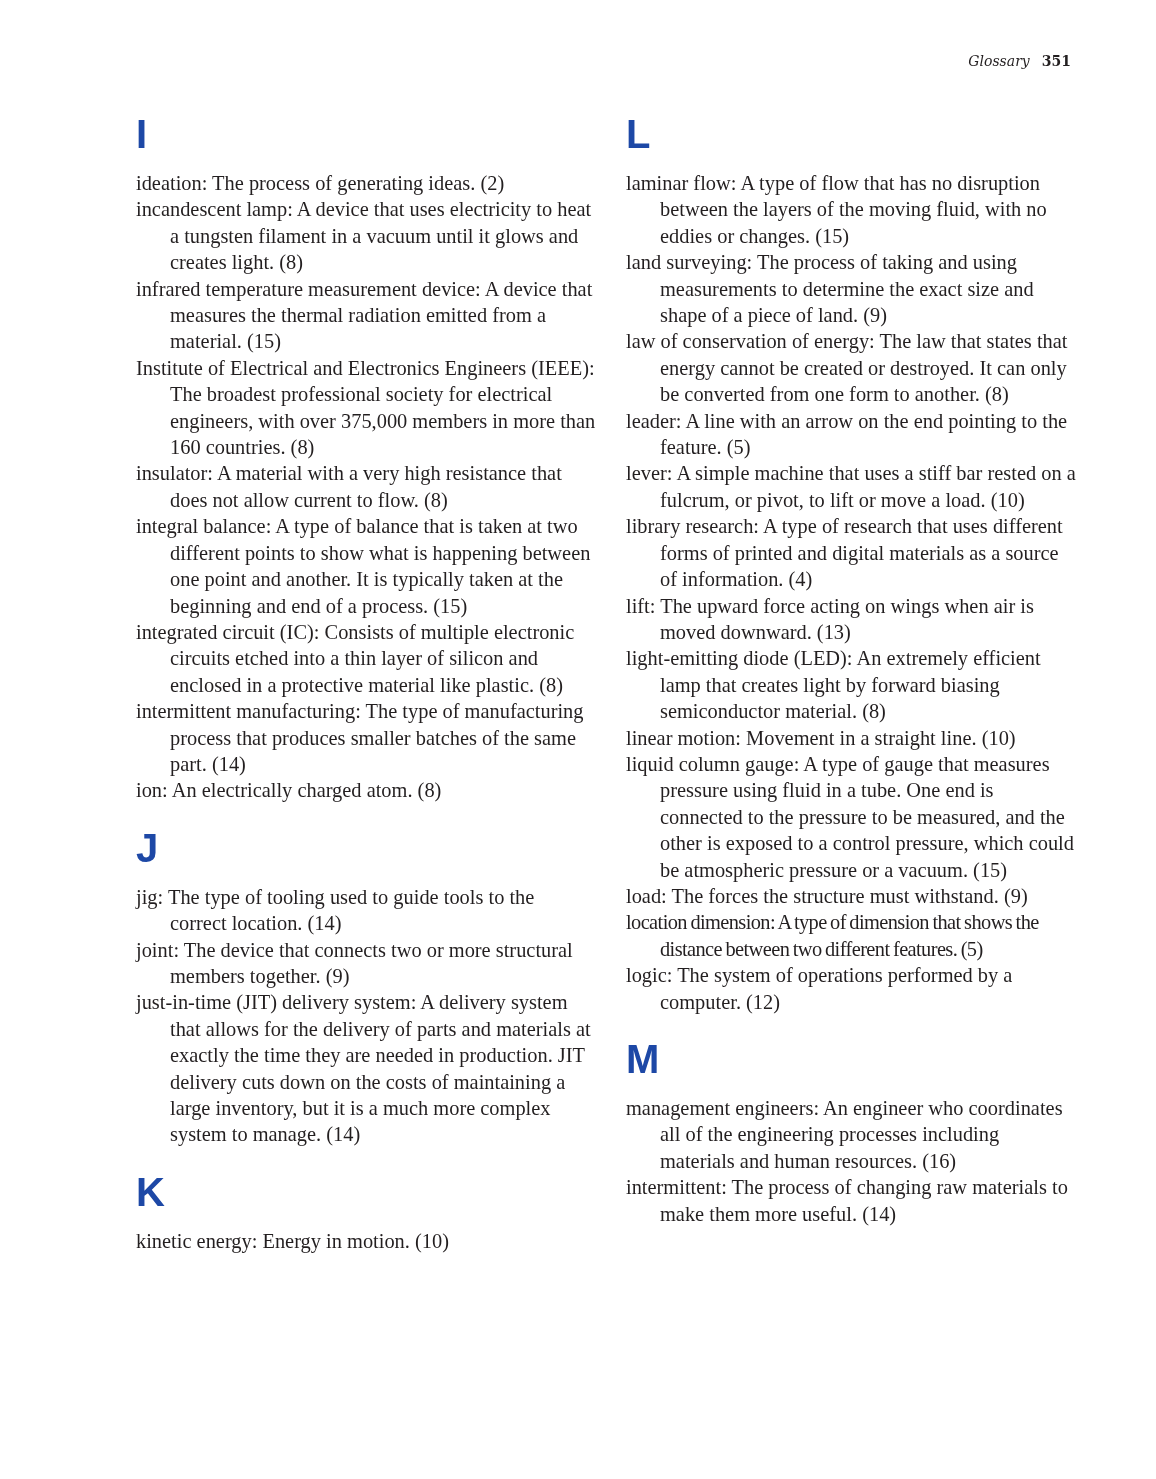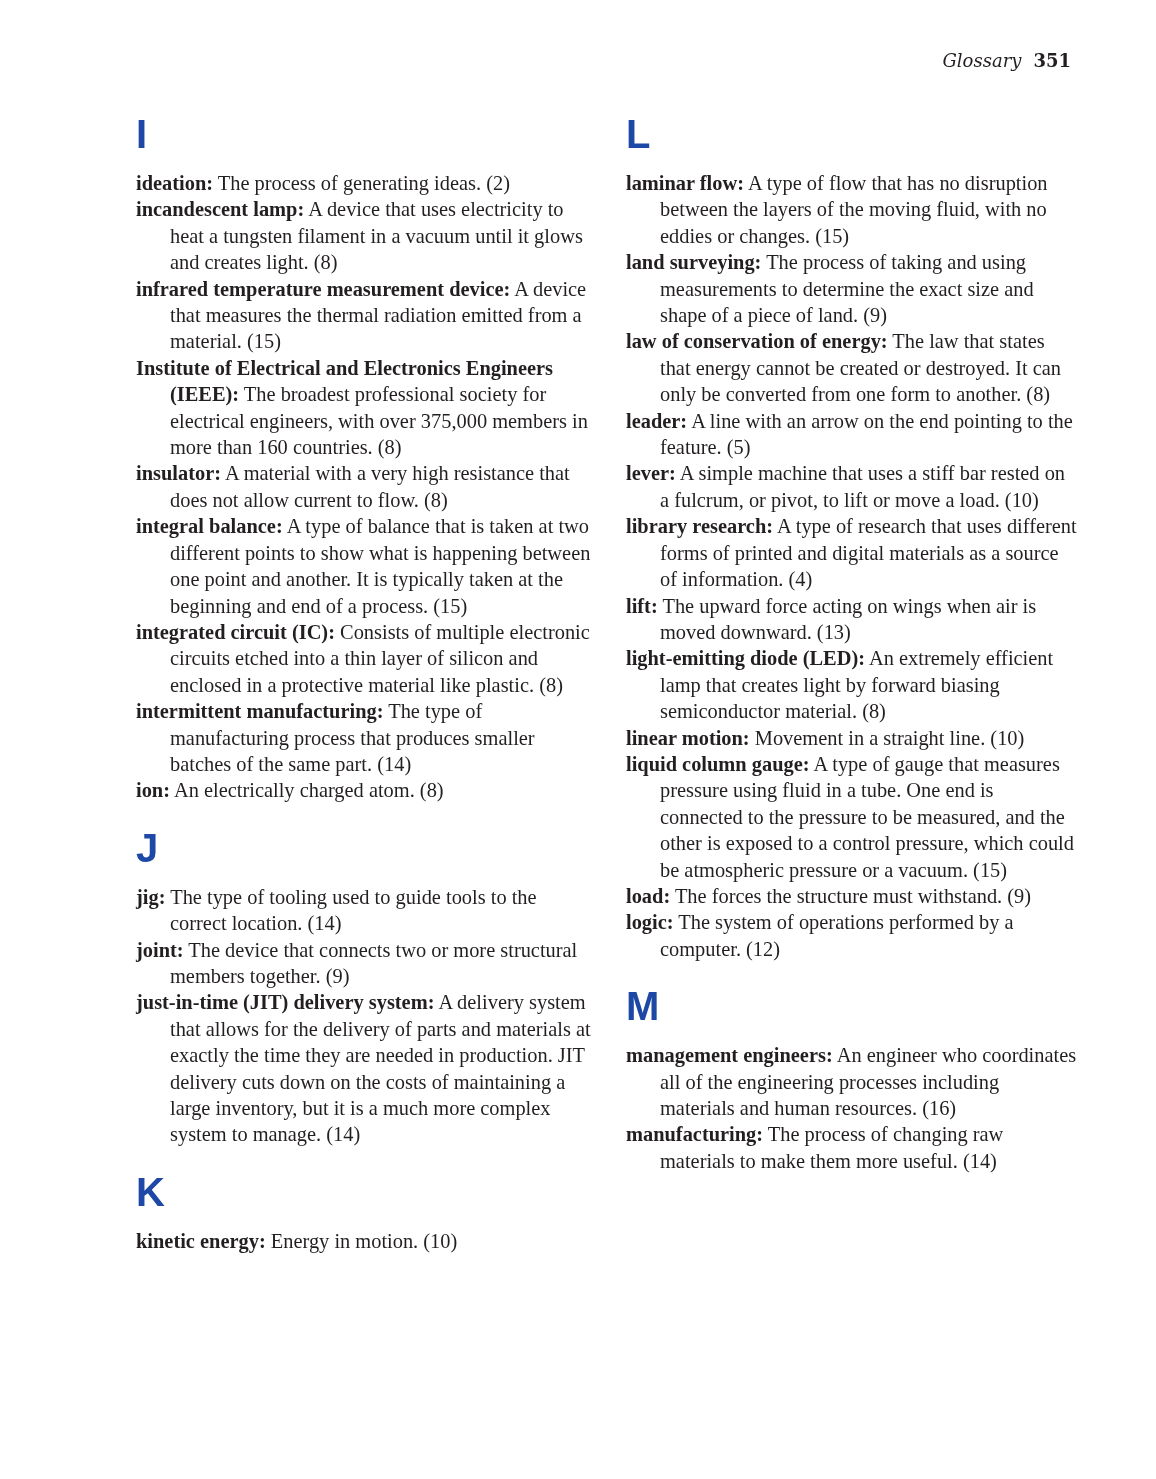--- a/index.html
+++ b/index.html
@@ -3,42 +3,42 @@
   <meta charset="utf-8">
   <style>
     html, body { margin: 0; padding: 0; background: #ffffff; }
     body {
       width: 1156px; height: 1479px; position: relative; overflow: hidden;
       font-family: "DejaVu Serif", "Liberation Serif", serif;
       color: #231f20;
     }
     .running-head {
       position: absolute; top: 50px; right: 85px;
-      font-size: 18px; line-height: 22px;
+      font-size: 14px; line-height: 22px;
       white-space: nowrap;
     }
     .running-head .title { font-style: italic; font-family: "DejaVu Serif", serif; }
     .running-head .page { font-weight: bold; margin-left: 12px; }
     .column { position: absolute; top: 106px; width: 460px; }
     .col-left { left: 136px; }
     .col-right { left: 626px; width: 452px; }
     .letter {
       font-family: "Liberation Sans", "DejaVu Sans", sans-serif;
       font-weight: bold; color: #1d48a6;
       font-size: 40px; line-height: 44px;
       margin: 6px 0 14px 0;
     }
     .section + .section .letter { margin-top: 22px; }
     .entry {
       font-family: "Liberation Serif", "DejaVu Serif", serif;
       font-size: 20.4px; line-height: 26.4px;
       padding-left: 34px; text-indent: -34px;
       margin: 0;
     }
-    .entry .term { font-weight: bold; }
+    .entry .term { font-weight: normal; }
     .entry.condensed { letter-spacing: -0.6px; word-spacing: -1px; }
   </style>
 </head>
 <body>
 
 <div class="running-head">
   <span class="title">Glossary</span><span class="page">351</span>
 </div>
 
 <div class="column col-left">
@@ -77,21 +77,22 @@
     <p class="entry"><span class="term">land surveying:</span><span> The process of taking and using measurements to determine the exact size and shape of a piece of land. (9)</span></p>
     <p class="entry"><span class="term">law of conservation of energy:</span><span> The law that states that energy cannot be created or destroyed. It can only be converted from one form to another. (8)</span></p>
     <p class="entry"><span class="term">leader:</span><span> A line with an arrow on the end pointing to the feature. (5)</span></p>
     <p class="entry"><span class="term">lever:</span><span> A simple machine that uses a stiff bar rested on a fulcrum, or pivot, to lift or move a load. (10)</span></p>
     <p class="entry"><span class="term">library research:</span><span> A type of research that uses different forms of printed and digital materials as a source of information. (4)</span></p>
     <p class="entry"><span class="term">lift:</span><span> The upward force acting on wings when air is moved downward. (13)</span></p>
     <p class="entry"><span class="term">light-emitting diode (LED):</span><span> An extremely efficient lamp that creates light by forward biasing semiconductor material. (8)</span></p>
     <p class="entry"><span class="term">linear motion:</span><span> Movement in a straight line. (10)</span></p>
     <p class="entry"><span class="term">liquid column gauge:</span><span> A type of gauge that measures pressure using fluid in a tube. One end is connected to the pressure to be measured, and the other is exposed to a control pressure, which could be atmospheric pressure or a vacuum. (15)</span></p>
     <p class="entry"><span class="term">load:</span><span> The forces the structure must withstand. (9)</span></p>
+    <p class="entry condensed"><span class="term">location dimension:</span><span> A type of dimension that shows the distance between two different features. (5)</span></p>
     <p class="entry"><span class="term">logic:</span><span> The system of operations performed by a computer. (12)</span></p>
   </div>
 
   <div class="section">
     <div class="letter">M</div>
     <p class="entry"><span class="term">management engineers:</span><span> An engineer who coordinates all of the engineering processes including materials and human resources. (16)</span></p>
-    <p class="entry"><span class="term">manufacturing:</span><span> The process of changing raw materials to make them more useful. (14)</span></p>
+    <p class="entry"><span class="term">intermittent:</span><span> The process of changing raw materials to make them more useful. (14)</span></p>
   </div>
 </div>
 
 </body></html>

